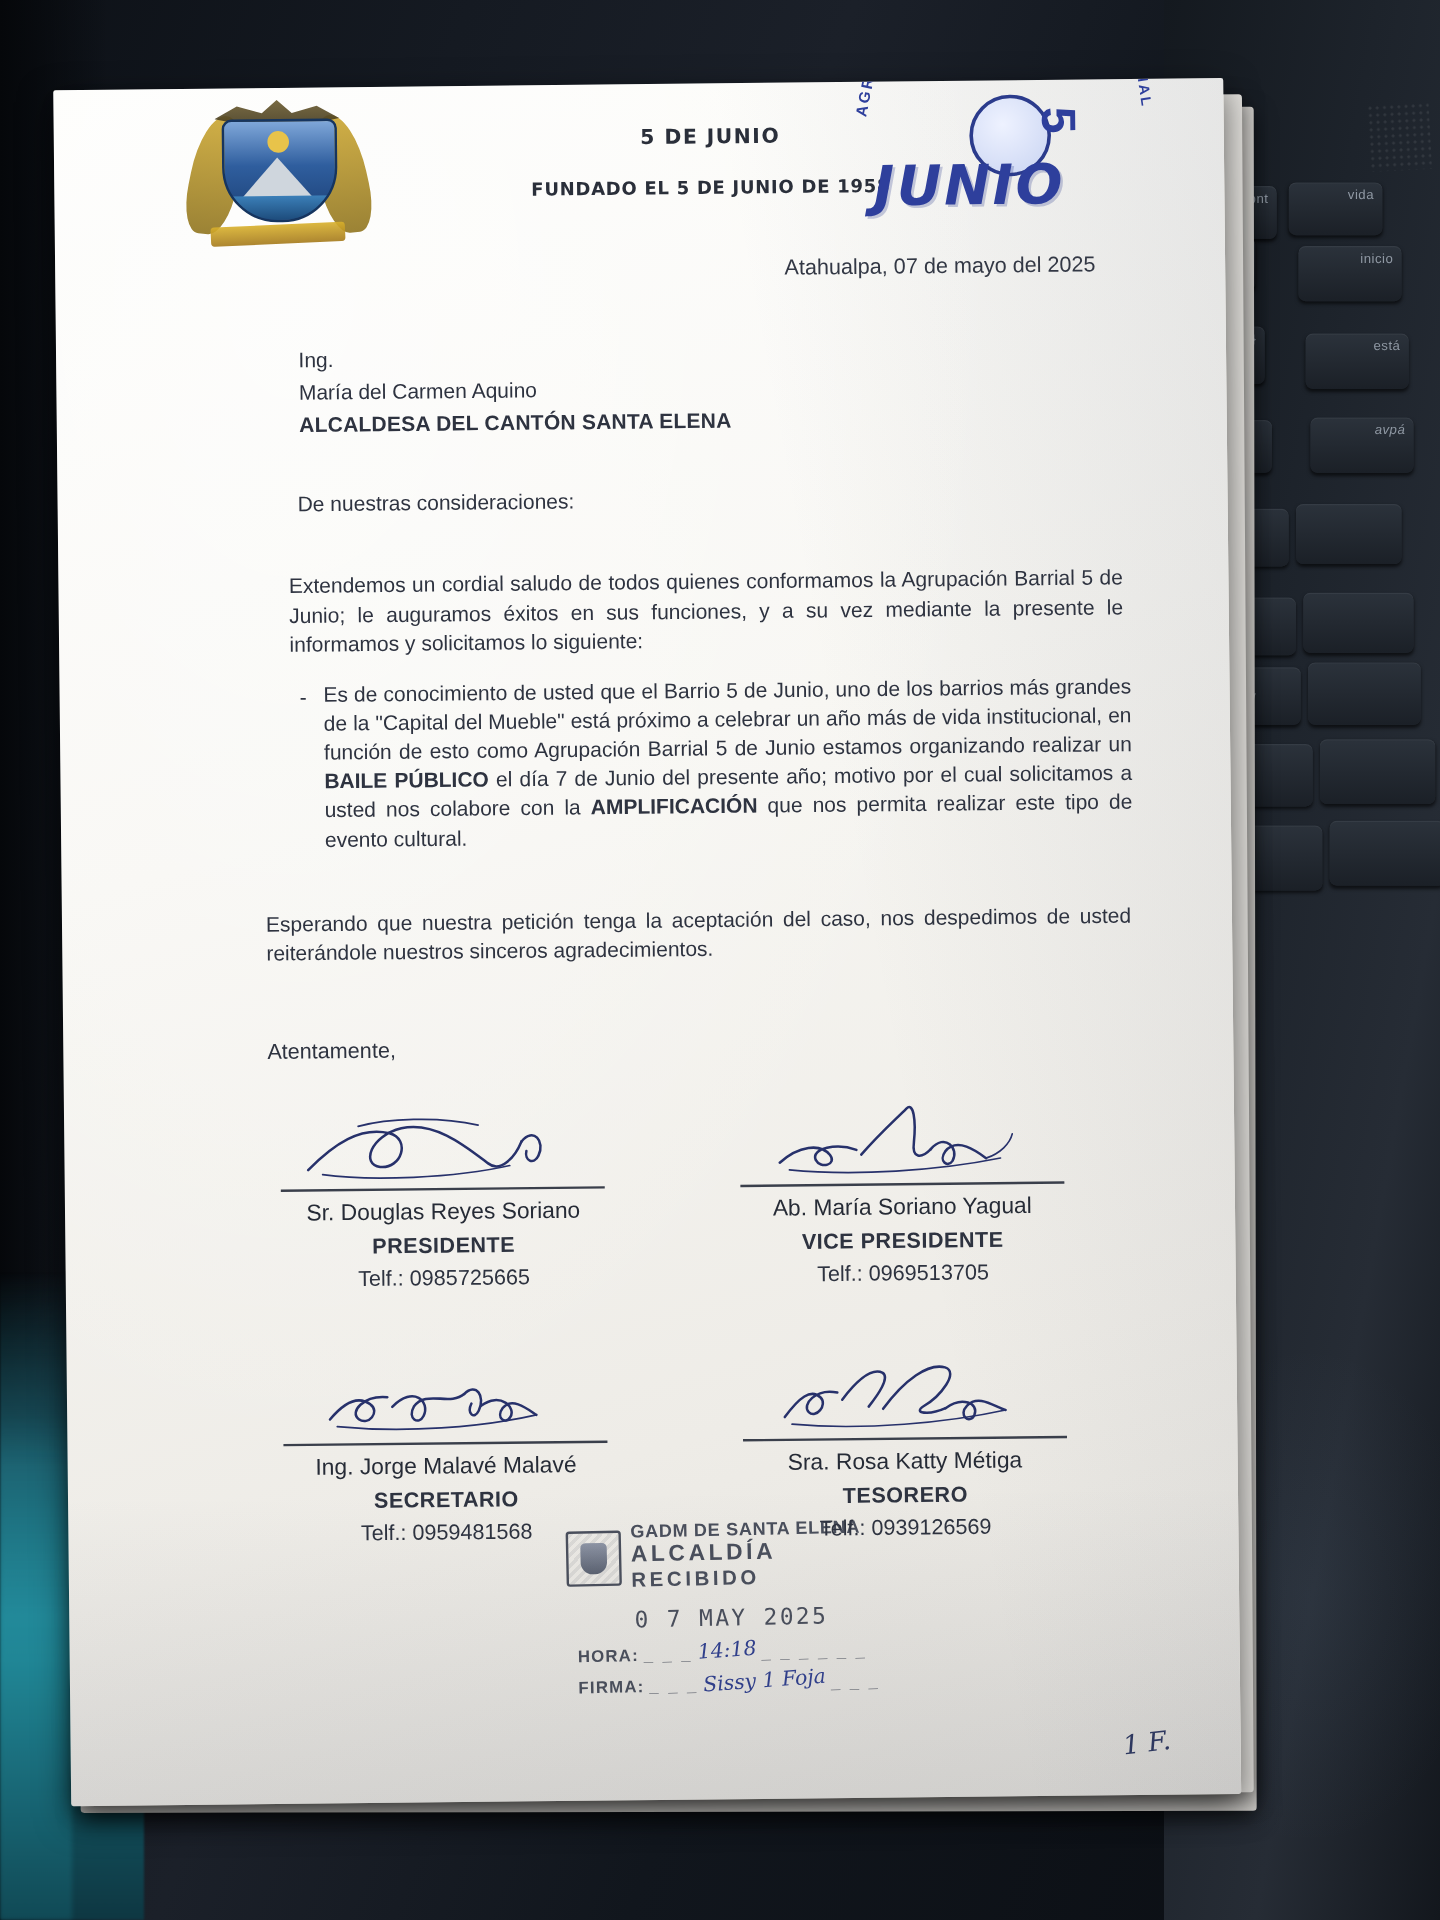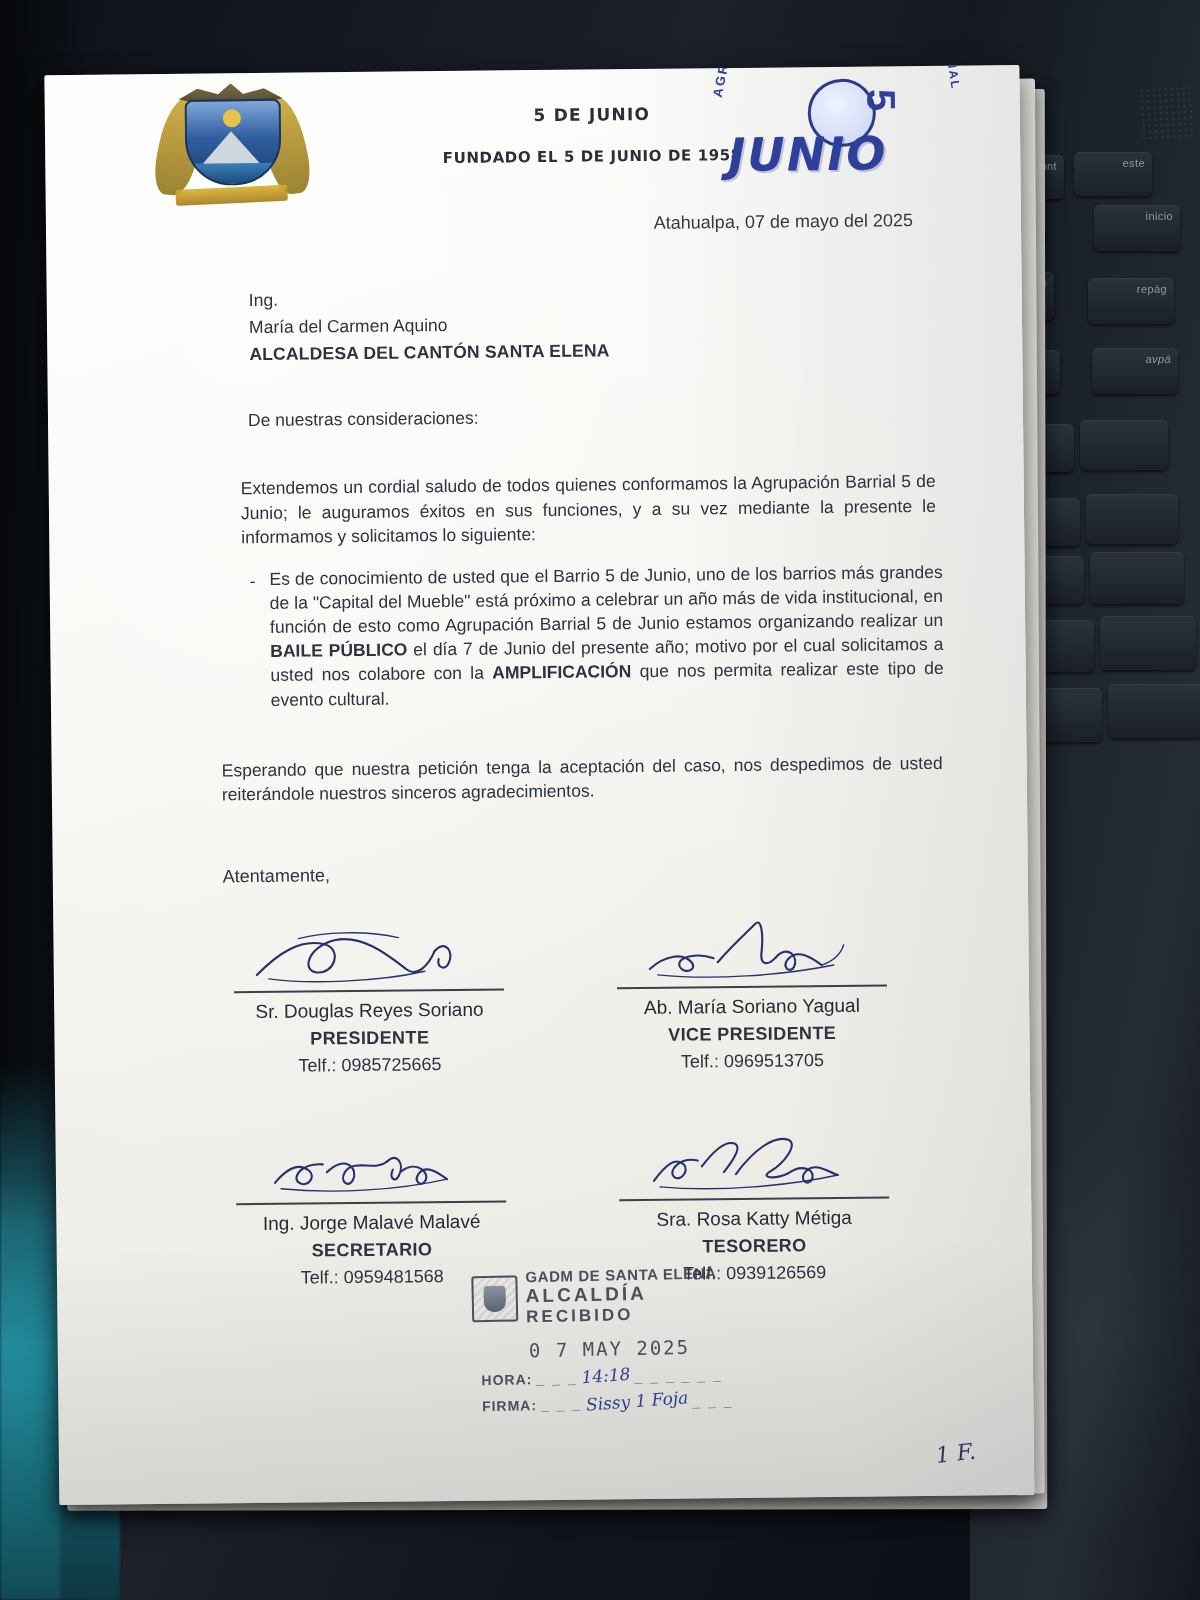--- a/index.html
+++ b/index.html
@@ -421,27 +421,27 @@
   <div class="teal-edge2"></div>
 
   <div class="keyboard">
     <div class="speaker-grill"></div>
     <div class="trackpad-glow"></div>
 
     <div class="key" style="left:20px; top:155px; width:74px; height:44px;">
       <span>mp pnt</span>
     </div>
     <div class="key" style="left:104px; top:152px; width:78px; height:44px;">
-      <span>este</span>
-    </div>
-    <div class="key" style="left:124px; top:205px; width:86px; height:46px;">
+      <span>vida</span>
+    </div>
+    <div class="key" style="left:112px; top:205px; width:86px; height:46px;">
       <span>inicio</span>
     </div>
     <div class="key" style="left:118px; top:278px; width:86px; height:46px;">
-      <span>repág</span>
+      <span>está</span>
     </div>
     <div class="key" style="left:122px; top:348px; width:86px; height:46px;font-style:italic;">
       <span>avpá</span>
     </div>
     <div class="key" style="left:14px; top:272px; width:70px; height:48px;">
       <span>}</span>
     </div>
     <div class="key" style="left:20px; top:350px; width:70px; height:44px; justify-content:center; align-items:center; padding:0;">
       <span>←</span>
     </div>

